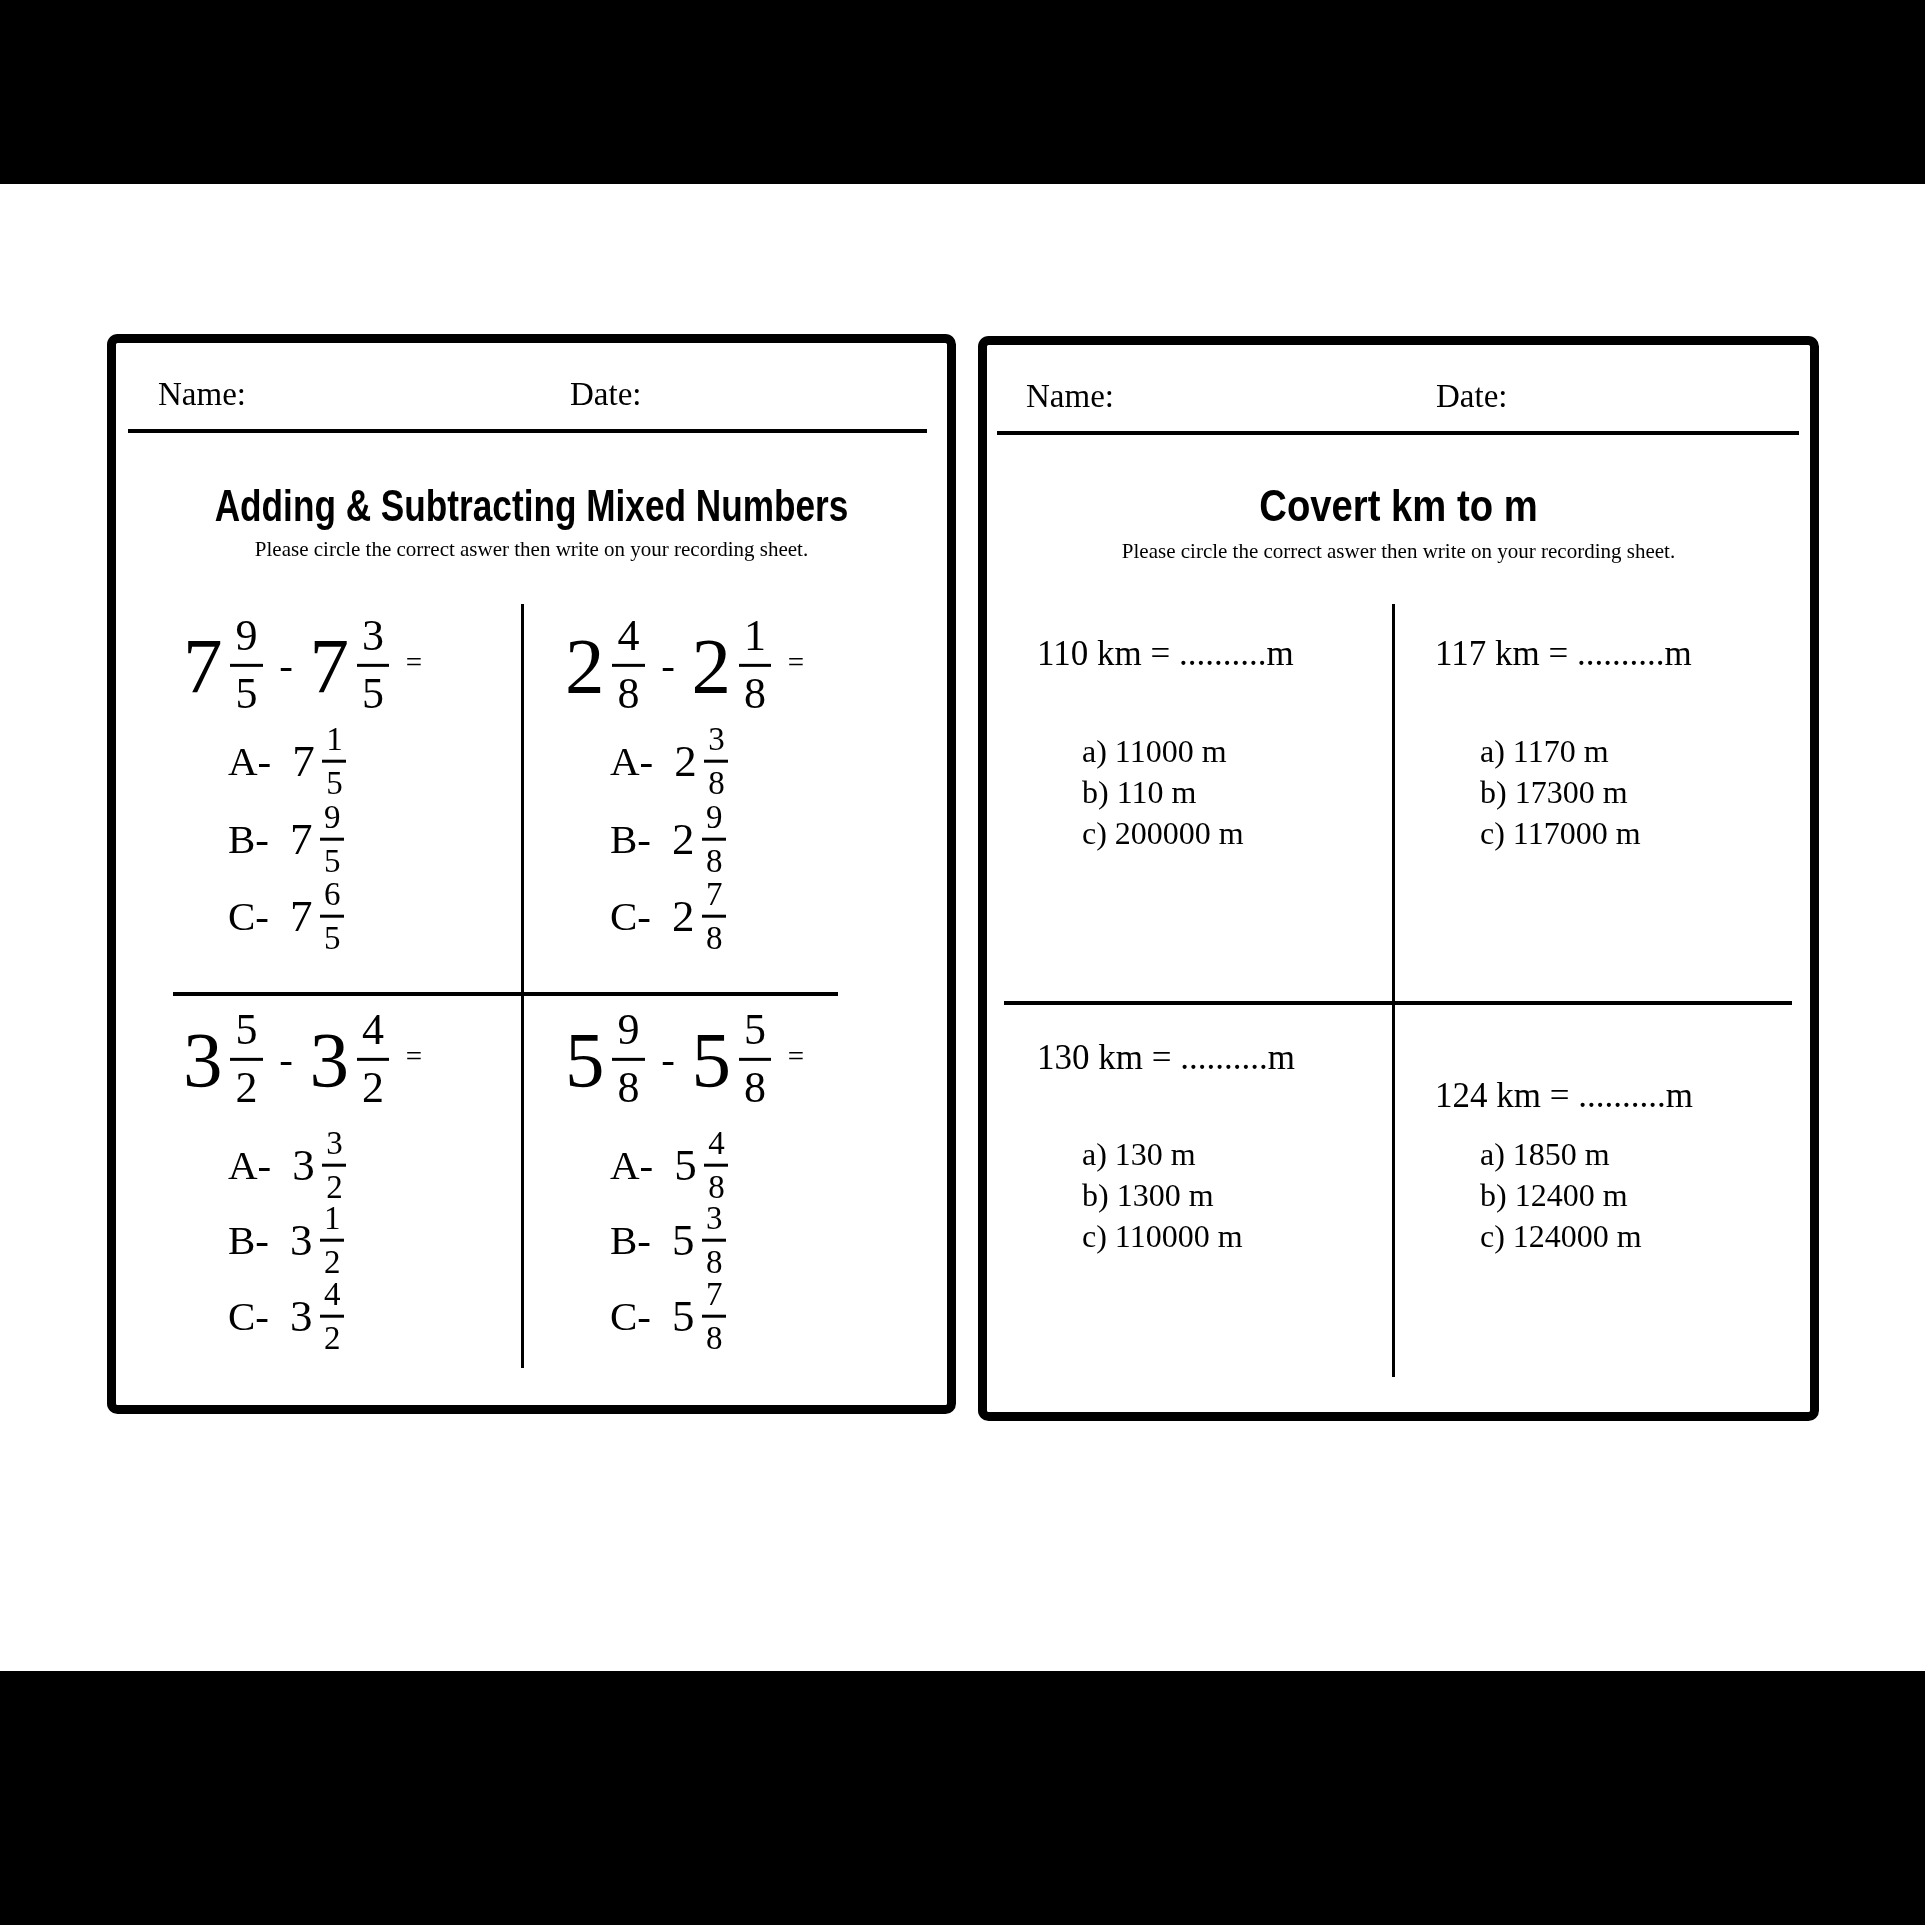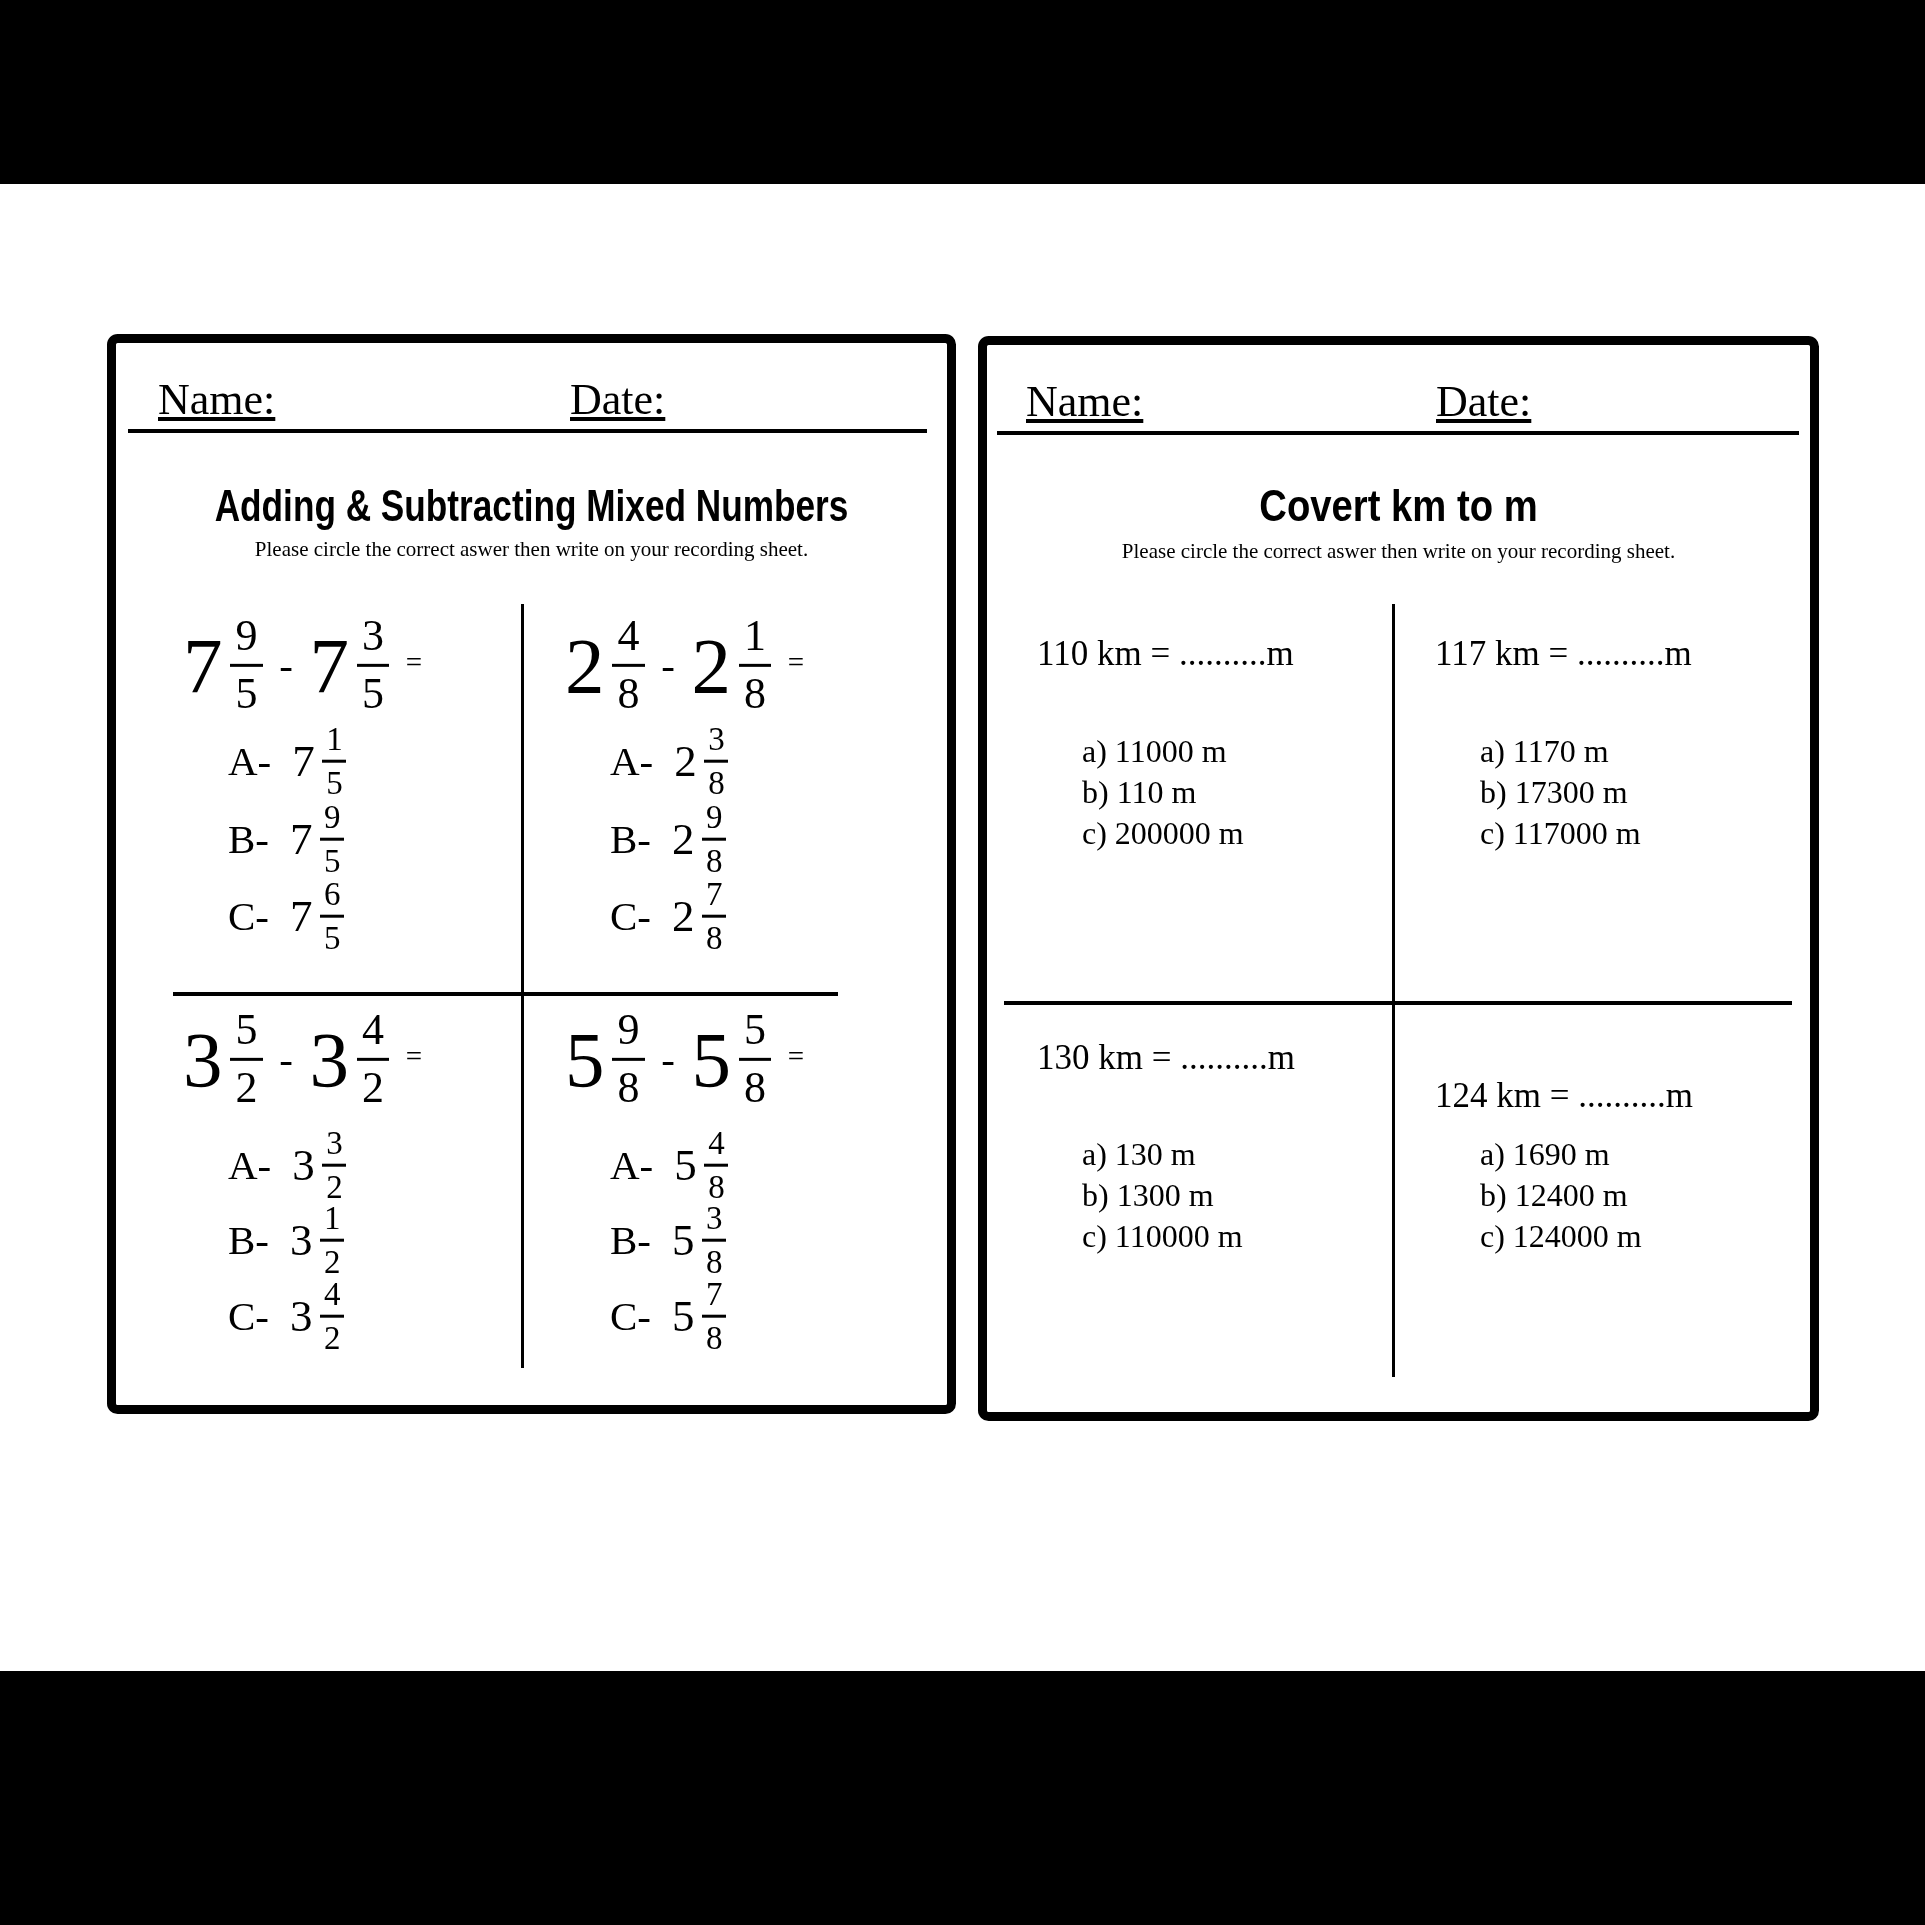--- a/index.html
+++ b/index.html
@@ -7,21 +7,21 @@
           font-family:"Liberation Serif",serif;color:#000;}
   .bar{position:absolute;left:0;width:1926px;background:#000;}
   .bar.top{top:0;height:184px;}
   .bar.bottom{top:1671px;height:255px;}
 
   .card{position:absolute;background:#fff;}
   .card.left{left:107px;top:334px;width:849px;height:1080px;}
   .card.right{left:978px;top:336px;width:841px;height:1085px;}
   .card-border{position:absolute;inset:0;border:9.8px solid #000;border-radius:10.6px;pointer-events:none;}
 
-  .hdr{position:absolute;font-size:44px;line-height:1;white-space:nowrap;text-decoration:underline;}
+  .hdr{position:absolute;font-size:33px;line-height:1;white-space:nowrap;}
   .rule{position:absolute;height:3.8px;background:#000;}
   .title{position:absolute;left:0;right:0;margin:0;text-align:center;
          font-family:"Liberation Sans",sans-serif;font-weight:bold;font-size:44px;line-height:1;
          transform:scaleX(0.80);white-space:nowrap;}
   .card.right .title{font-size:45px;transform:scaleX(0.85);}
   .subtitle{position:absolute;left:0;right:0;margin:0;text-align:center;font-size:21px;line-height:1.1;white-space:nowrap;}
 
   .vdiv{position:absolute;width:3px;background:#000;}
   .hdiv{position:absolute;height:3.8px;background:#000;}
 
@@ -283,18 +283,18 @@
     <div class="ropt" style="left:502px;top:415px">a) 1170 m</div>
     <div class="ropt" style="left:502px;top:456px">b) 17300 m</div>
     <div class="ropt" style="left:502px;top:497px">c) 117000 m</div>
 
     <div class="q" style="left:59px;top:721px">130 km = ..........m</div>
     <div class="ropt" style="left:104px;top:818px">a) 130 m</div>
     <div class="ropt" style="left:104px;top:859px">b) 1300 m</div>
     <div class="ropt" style="left:104px;top:900px">c) 110000 m</div>
 
     <div class="q" style="left:457px;top:759px">124 km = ..........m</div>
-    <div class="ropt" style="left:502px;top:818px">a) 1690 m</div>
+    <div class="ropt" style="left:502px;top:818px">a) 1850 m</div>
     <div class="ropt" style="left:502px;top:859px">b) 12400 m</div>
     <div class="ropt" style="left:502px;top:900px">c) 124000 m</div>
   </section>
 </div>
 
 
 </body></html>

